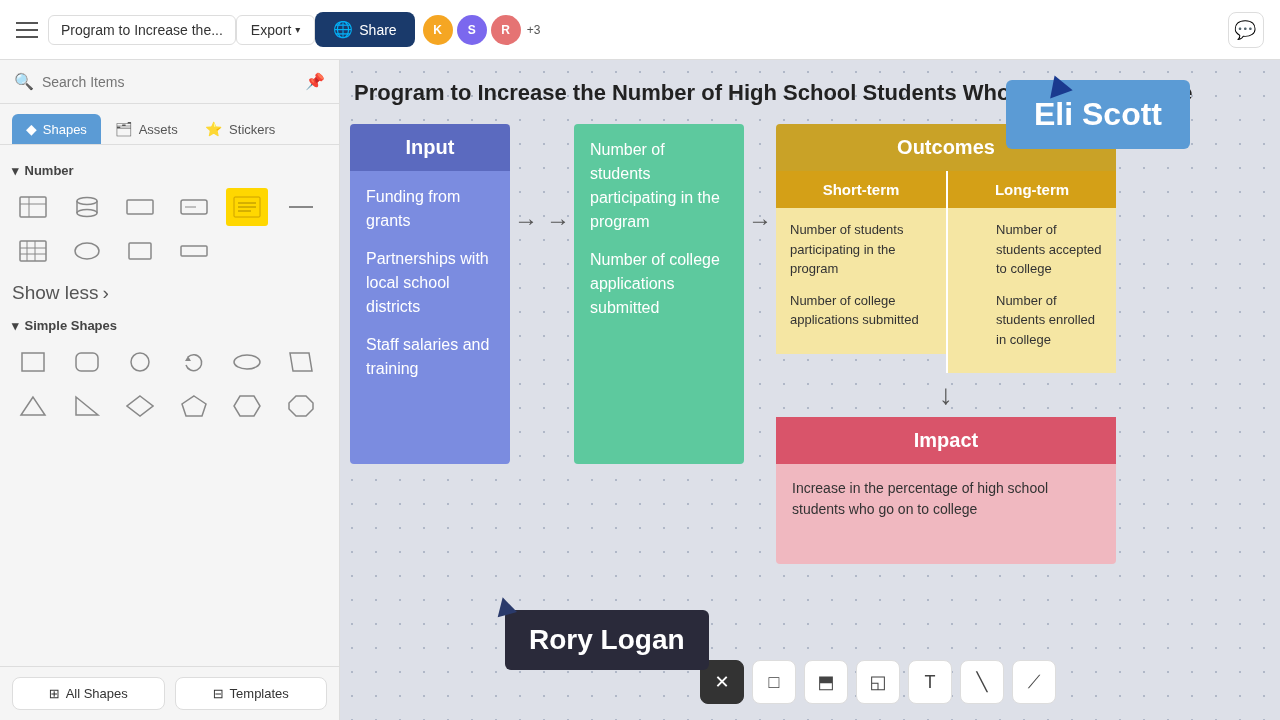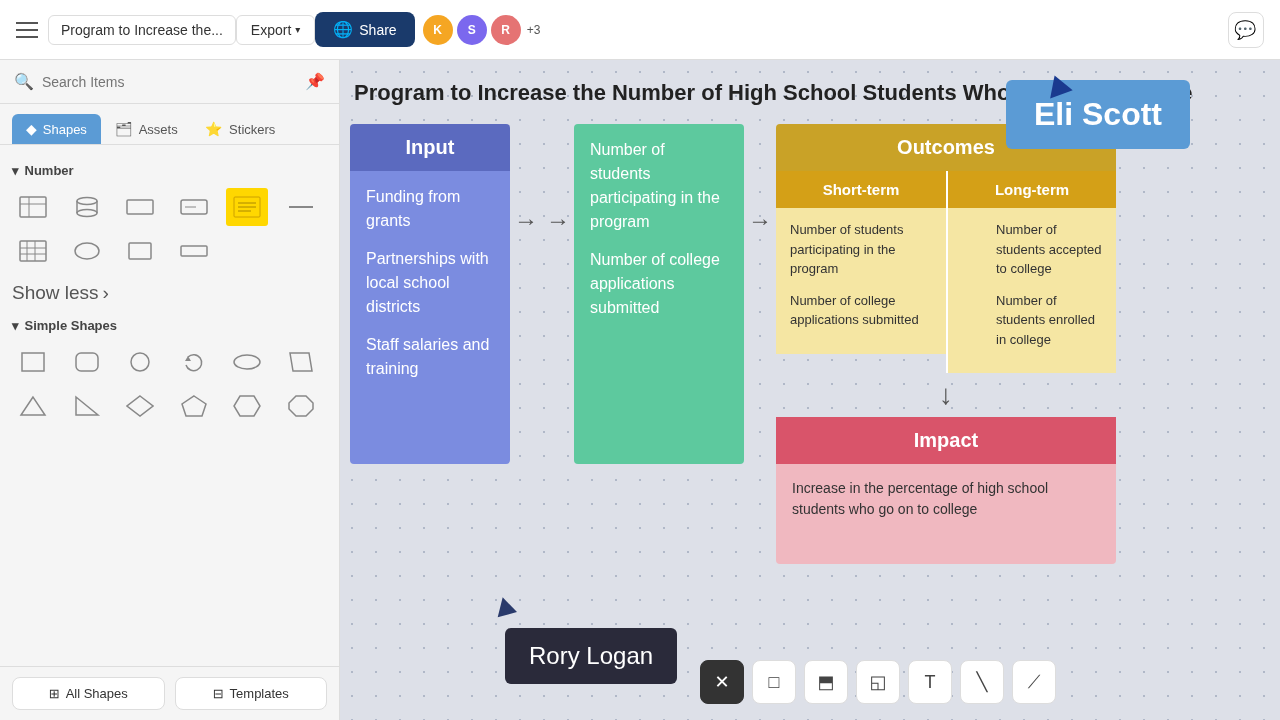--- a/index.html
+++ b/index.html
@@ -335,26 +335,26 @@
       padding: 14px 16px;
       font-size: 14px;
       line-height: 1.5;
       color: #333;
       min-height: 100px;
     }
 
     
     .rory-tooltip {
       position: absolute;
-      bottom: 36px;
+      bottom: 50px;
       left: 165px;
       background: #2a2a3a;
       color: #fff;
-      font-size: 24px;
-      font-weight: normal;
+      font-size: 28px;
+      font-weight: bold;
       padding: 14px 24px;
       border-radius: 6px;
       z-index: 20;
     }
     .rory-cursor {
       position: absolute;
       bottom: 105px;
       left: 155px;
       width: 0;
       height: 0;

